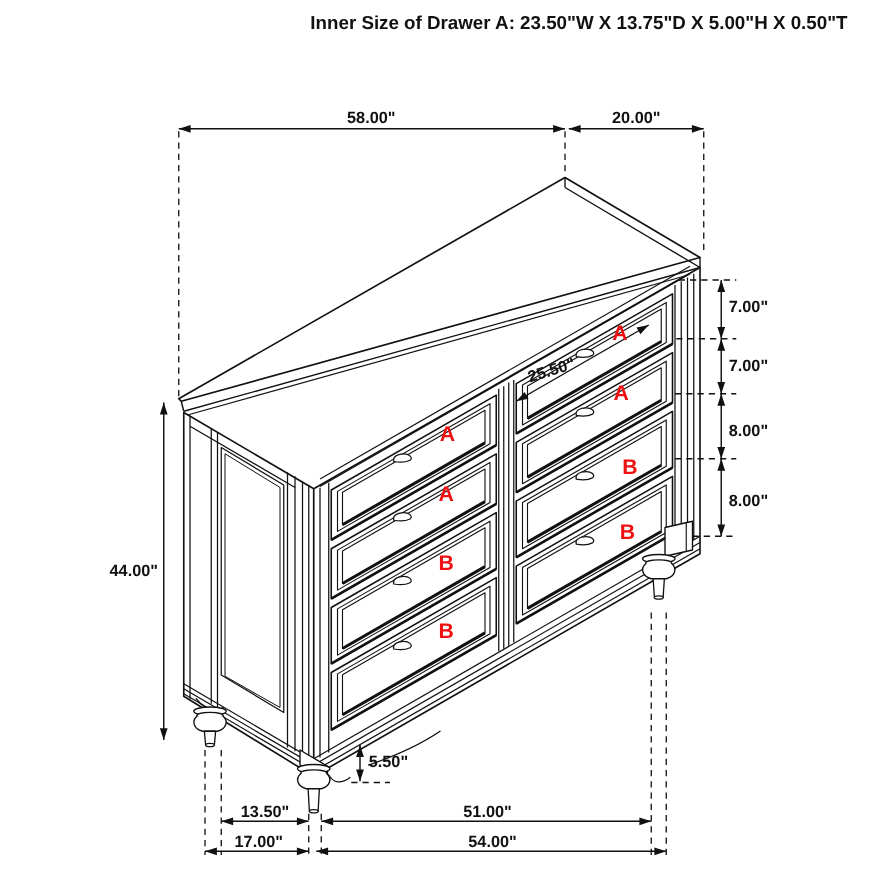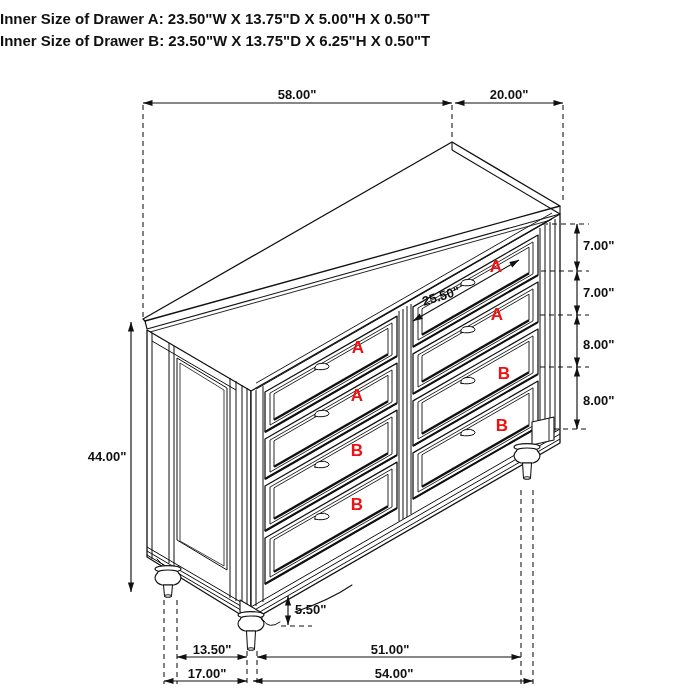--- a/index.html
+++ b/index.html
@@ -1,20 +1,20 @@
 <!DOCTYPE html>
 <html><head>
 <meta charset="utf-8">
 <style>
   html,body{margin:0;padding:0;background:#fff;}
   #stage{position:relative;width:700px;height:700px;background:#fff;overflow:hidden;
          font-family:"Liberation Sans",sans-serif;}
   #art{position:absolute;left:0;top:0;}
   .hdr{position:absolute;top:8px;left:0;width:100%;padding-right:22px;box-sizing:border-box;
-       text-align:left;font-weight:bold;font-size:15px;line-height:22px;color:#111;}
+       text-align:right;font-weight:bold;font-size:15px;line-height:22px;color:#111;}
   .dim{position:absolute;font-weight:bold;font-size:13px;color:#111;white-space:nowrap;}
   .dim.c{transform:translate(-50%,-50%);}
   .dim.l{transform:translateY(-50%);}
   .dim.rot{transform:translate(-50%,-50%) rotate(-17deg);}
   .letter{position:absolute;font-weight:bold;font-size:17px;color:#ee1111;
           transform:translate(-50%,-50%);white-space:nowrap;}
 </style>
 </head>
 <body>
 
@@ -177,21 +177,20 @@
       <line x1="164" y1="681" x2="247" y2="681" stroke="#111111" stroke-width="1.15"></line>
       <path d="M0,0 L-9.5,3.1 L-9.5,-3.1 Z" fill="#111111" transform="translate(247,681) rotate(0)"></path>
       <path d="M0,0 L-9.5,3.1 L-9.5,-3.1 Z" fill="#111111" transform="translate(164,681) rotate(180)"></path>
       <line x1="253" y1="681" x2="533" y2="681" stroke="#111111" stroke-width="1.15"></line>
       <path d="M0,0 L-9.5,3.1 L-9.5,-3.1 Z" fill="#111111" transform="translate(533,681) rotate(0)"></path>
       <path d="M0,0 L-9.5,3.1 L-9.5,-3.1 Z" fill="#111111" transform="translate(253,681) rotate(180)"></path>
     </svg>
 
   <div class="hdr">
     <div>Inner Size of Drawer A: 23.50"W X 13.75"D X 5.00"H X 0.50"T</div>
-    <div>Inner Size of Drawer B: 23.50"W X 13.75"D X 6.25"H X 0.50"T</div>
   </div>
 
   <span class="dim c" style="left:297px;top:94px">58.00"</span>
   <span class="dim c" style="left:509px;top:94px">20.00"</span>
   <span class="dim c" style="left:107px;top:456px">44.00"</span>
   <span class="dim l" style="left:583px;top:245px">7.00"</span>
   <span class="dim l" style="left:583px;top:292px">7.00"</span>
   <span class="dim l" style="left:583px;top:344px">8.00"</span>
   <span class="dim l" style="left:583px;top:400px">8.00"</span>
   <span class="dim rot" style="left:441px;top:296px">25.50"</span>

